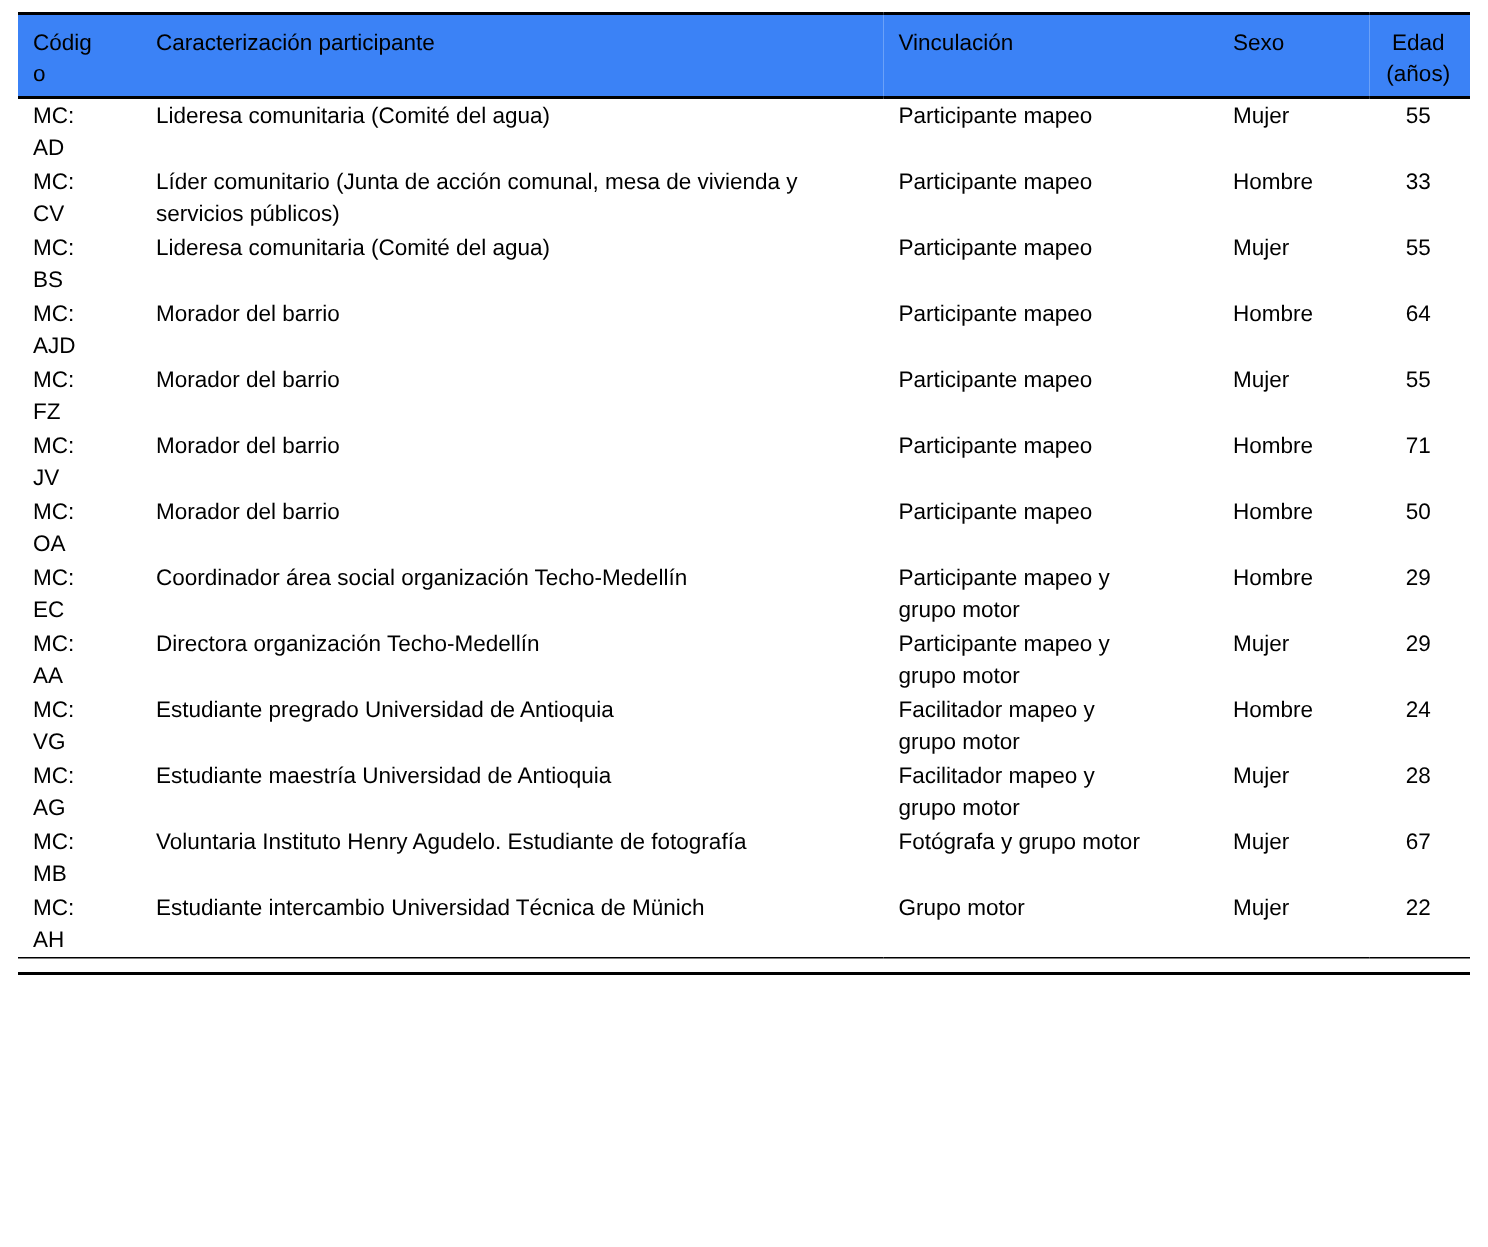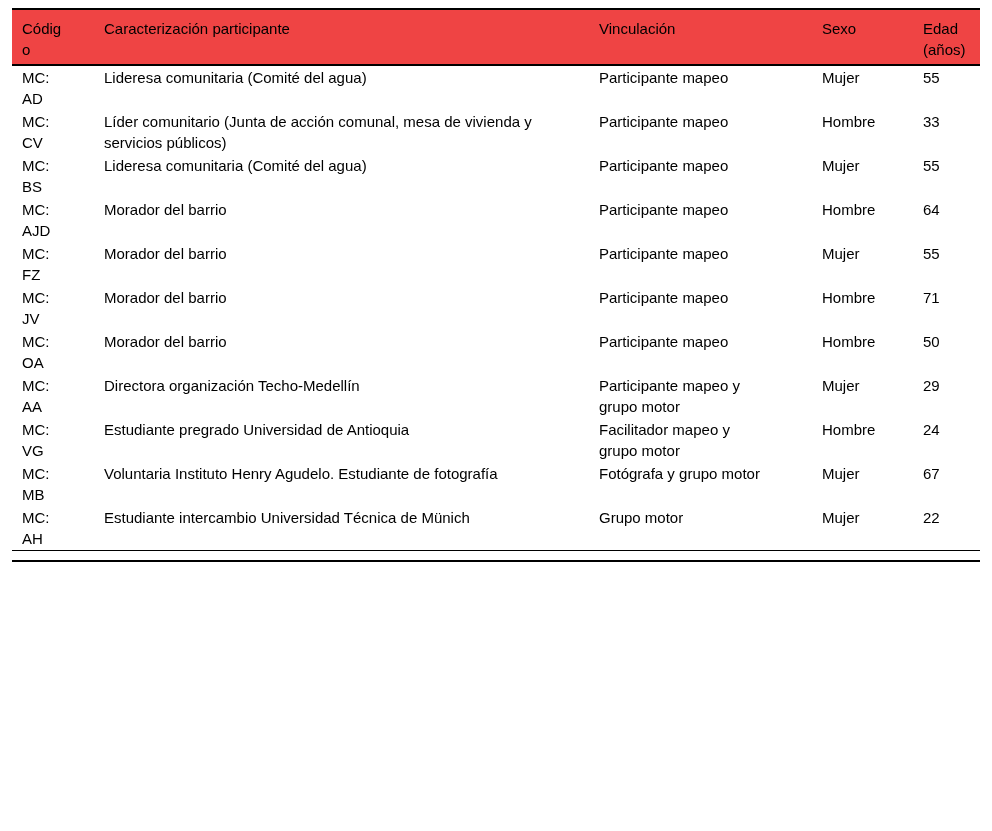--- a/index.html
+++ b/index.html
@@ -32,34 +32,34 @@
   th, td {
     box-sizing: border-box;
     text-align: left;
     vertical-align: top;
     font-size: 15px;
     line-height: 21px;
     font-weight: 400;
     word-wrap: break-word;
   }
   thead th {
-    background: #ef4444;
+    background: #3b82f6;
     border-bottom: 2px solid #000;
     padding-top: 8px;
     padding-bottom: 4px;
   }
   tbody td {
     padding-top: 1px;
     padding-bottom: 1px;
   }
   .col-codigo          { padding-left: 10px; padding-right: 32px; }
   .col-caracterizacion { padding-left: 10px; padding-right: 50px; }
   .col-vinculacion     { padding-left: 10px; padding-right: 43px; margin-top: 16px; }
   .col-sexo            { padding-left: 10px; padding-right: 8px; margin-top: 46px;  }
-  .col-edad            { padding-left: 10px; padding-right: 12px; }
+  .col-edad            { padding-left: 10px; padding-right: 12px; text-align: center; }
   .bottom-rule {
     width: 968px;
     height: 2px;
     background: #000;
     margin-top: 9px;
   }
 </style>
 </head>
 <body>
 
@@ -125,32 +125,46 @@
           <td class="col-edad">71</td>
         </tr>
         <tr>
           <td class="col-codigo">MC: OA</td>
           <td class="col-caracterizacion">Morador del barrio</td>
           <td class="col-vinculacion">Participante mapeo</td>
           <td class="col-sexo">Hombre</td>
           <td class="col-edad">50</td>
         </tr>
         <tr>
+          <td class="col-codigo">MC: EC</td>
+          <td class="col-caracterizacion">Coordinador área social organización Techo-Medellín</td>
+          <td class="col-vinculacion">Participante mapeo y grupo motor</td>
+          <td class="col-sexo">Hombre</td>
+          <td class="col-edad">29</td>
+        </tr>
+        <tr>
           <td class="col-codigo">MC: AA</td>
           <td class="col-caracterizacion">Directora organización Techo-Medellín</td>
           <td class="col-vinculacion">Participante mapeo y grupo motor</td>
           <td class="col-sexo">Mujer</td>
           <td class="col-edad">29</td>
         </tr>
         <tr>
           <td class="col-codigo">MC: VG</td>
           <td class="col-caracterizacion">Estudiante pregrado Universidad de Antioquia</td>
           <td class="col-vinculacion">Facilitador mapeo y grupo motor</td>
           <td class="col-sexo">Hombre</td>
           <td class="col-edad">24</td>
+        </tr>
+        <tr>
+          <td class="col-codigo">MC: AG</td>
+          <td class="col-caracterizacion">Estudiante maestría Universidad de Antioquia</td>
+          <td class="col-vinculacion">Facilitador mapeo y grupo motor</td>
+          <td class="col-sexo">Mujer</td>
+          <td class="col-edad">28</td>
         </tr>
         <tr>
           <td class="col-codigo">MC: MB</td>
           <td class="col-caracterizacion">Voluntaria Instituto Henry Agudelo. Estudiante de fotografía</td>
           <td class="col-vinculacion">Fotógrafa y grupo motor</td>
           <td class="col-sexo">Mujer</td>
           <td class="col-edad">67</td>
         </tr>
         <tr>
           <td class="col-codigo">MC: AH</td>

